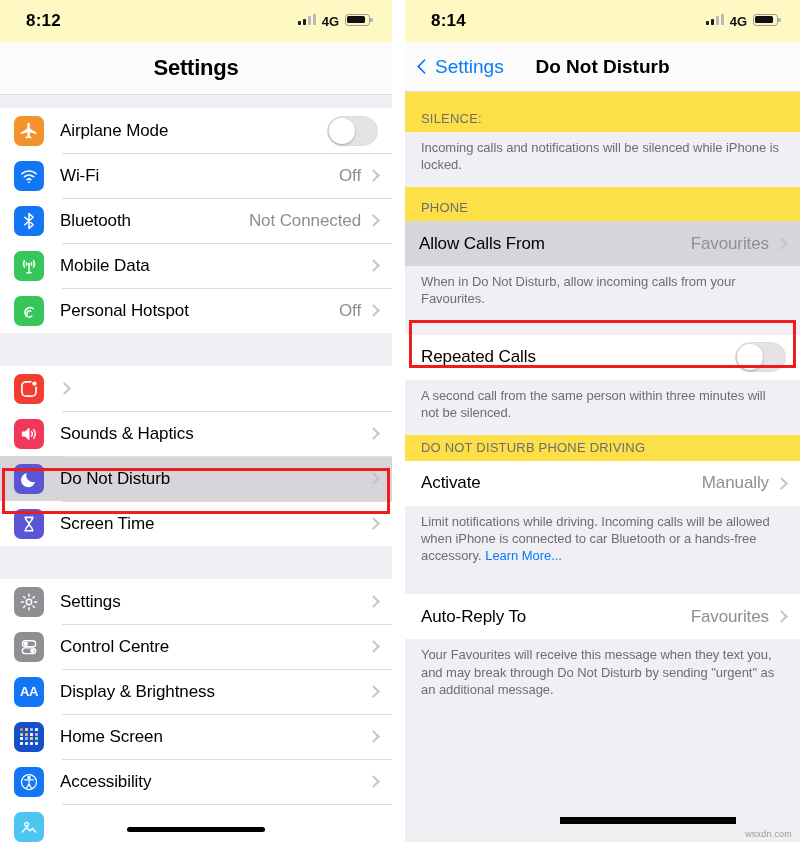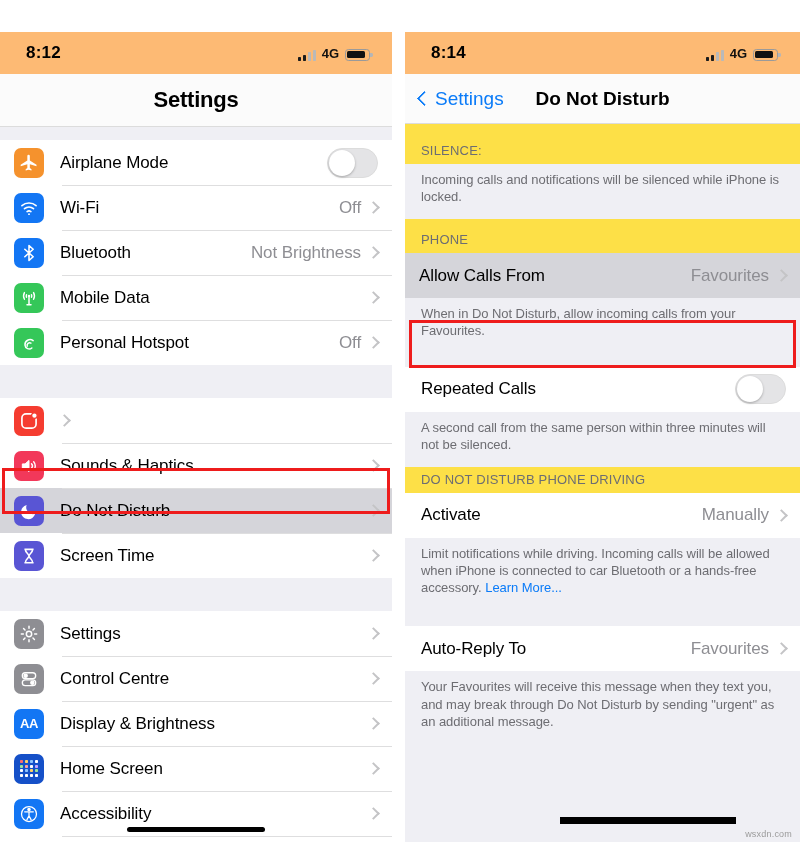--- a/index.html
+++ b/index.html
@@ -13,25 +13,24 @@
   .phone { position: relative; overflow: hidden; background: #ffffff; }
   .phone-left  { width: 392px; }
   .phone-gap   { width: 13px; background: #ffffff; }
   .phone-right { width: 395px; }
 
   
   .statusbar {
     height: 42px; display: flex; align-items: center;
     justify-content: space-between;
     padding: 0 22px 0 26px;
-    background: #fdba74;
-    margin-top: 32px;
+    background: #fef9c3;
   }
   .status-time { font-size: 17px; font-weight: bold; color: #000; letter-spacing: .2px; }
-  .status-right { display: flex; align-items: flex-end; gap: 6px; }
+  .status-right { display: flex; align-items: flex-start; gap: 6px; }
   .bars { display: flex; align-items: flex-end; gap: 2px; height: 11px; }
   .bars i { width: 3px; background: #b9b9b9; border-radius: .7px; display: block; }
   .bars i.on { background: #1b1b1b; }
   .bars i:nth-child(1) { height: 4px; }
   .bars i:nth-child(2) { height: 6px; }
   .bars i:nth-child(3) { height: 8.5px; }
   .bars i:nth-child(4) { height: 11px; }
   .net { font-size: 13px; font-weight: bold; color: #111; }
   .battery { position: relative; width: 25px; height: 12px; border: 1.4px solid #9a9a9a;
              border-radius: 3.4px; padding: 1.2px; }
@@ -175,21 +174,21 @@
           <div class="chev"></div>
         </div>
 
         <div class="row">
           <div class="r-icon" style="background:#1376f4">
             <svg class="ic-svg" viewBox="0 0 24 24" fill="none" stroke="#fff" stroke-width="1.9" stroke-linejoin="round" stroke-linecap="round">
               <path d="M7 7.5 17 16.5 12 21V3l5 4.5L7 16.5"></path>
             </svg>
           </div>
           <div class="r-label">Bluetooth</div>
-          <div class="r-value">Not Brightness</div>
+          <div class="r-value">Not Connected</div>
           <div class="chev"></div>
         </div>
 
         <div class="row">
           <div class="r-icon" style="background:#35c759">
             <svg class="ic-svg" viewBox="0 0 24 24" fill="none" stroke="#fff" stroke-width="1.7" stroke-linecap="round">
               <path d="M6.5 5.5a8.5 8.5 0 0 0 0 8"></path>
                 <path d="M17.5 5.5a8.5 8.5 0 0 1 0 8"></path>
               <path d="M9 8a4.5 4.5 0 0 0 0 3.2"></path>
                 <path d="M15 8a4.5 4.5 0 0 1 0 3.2"></path>

